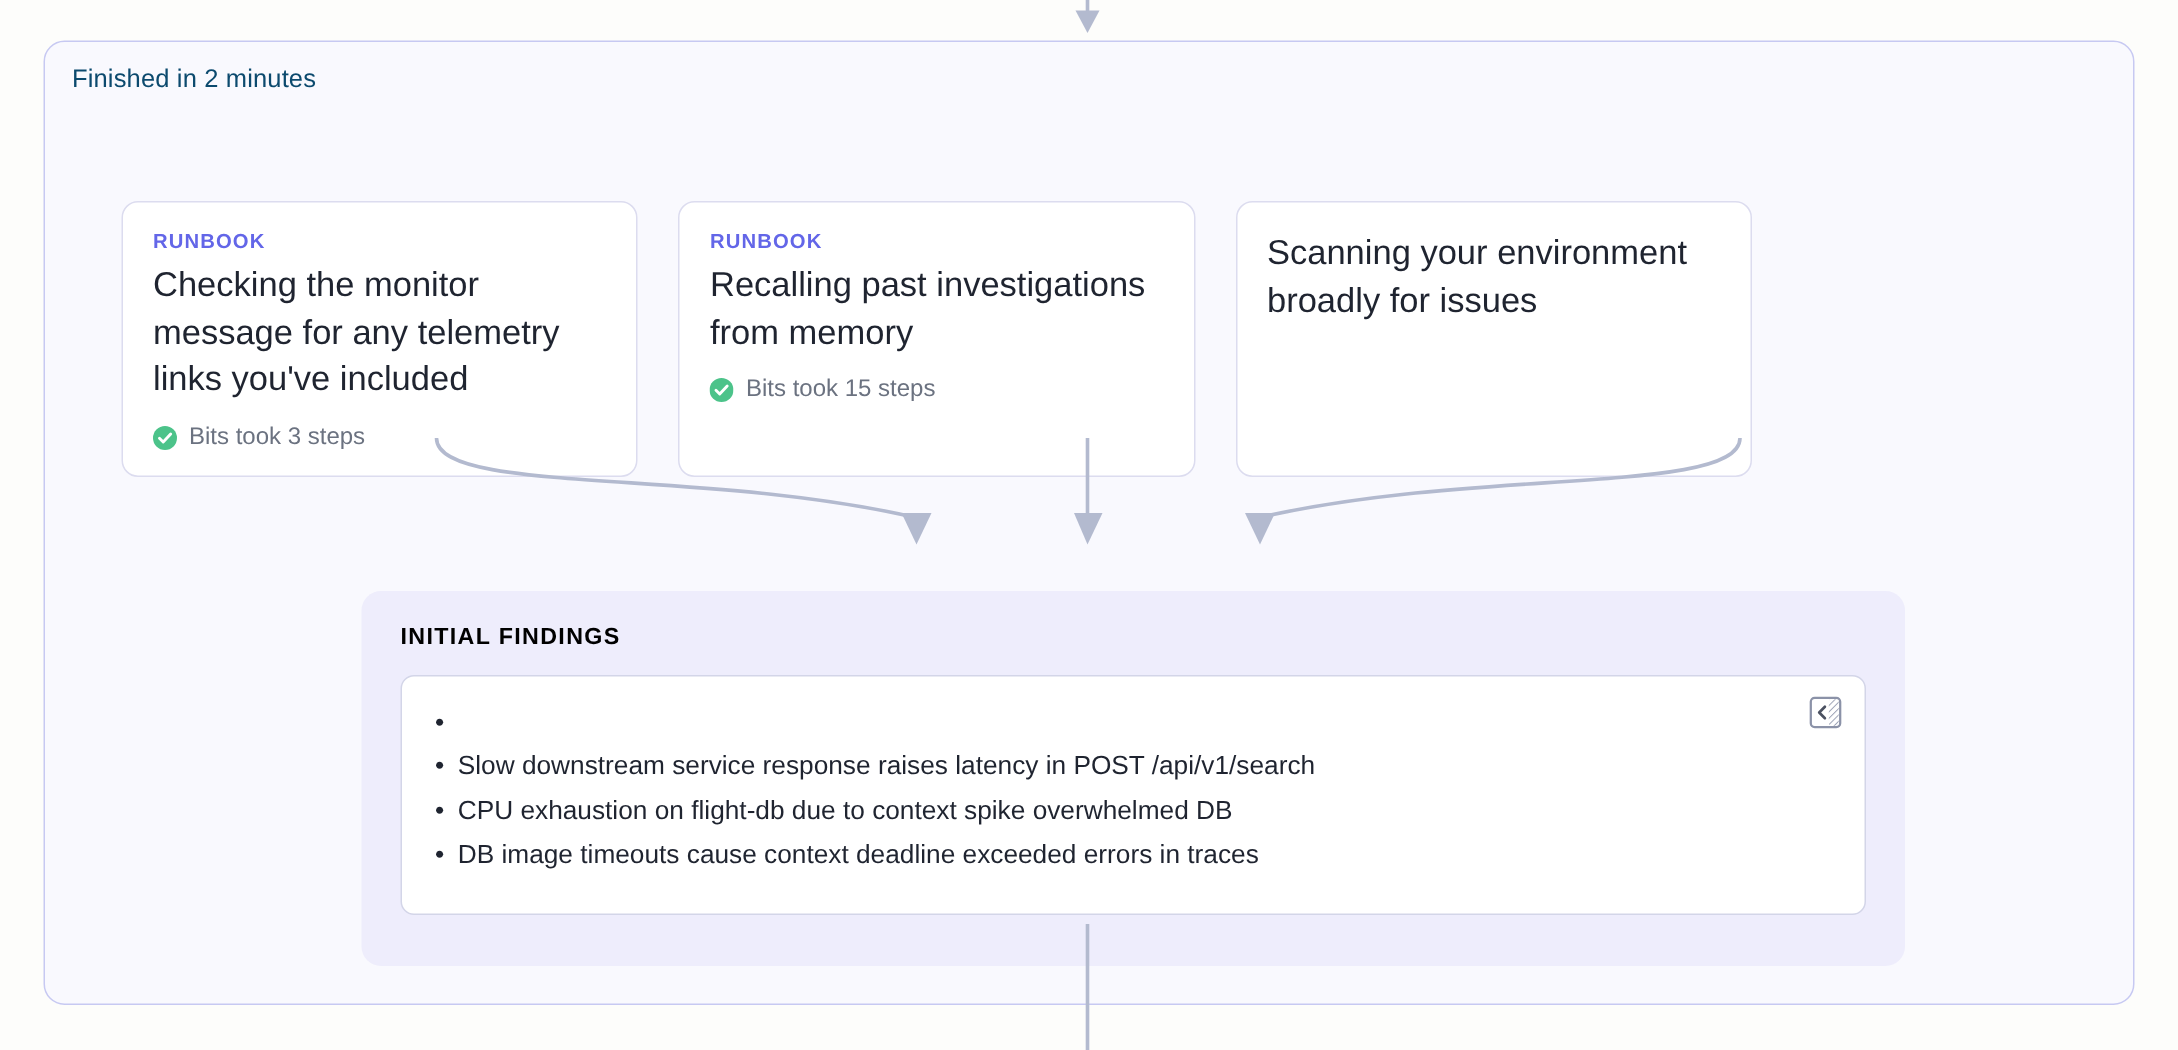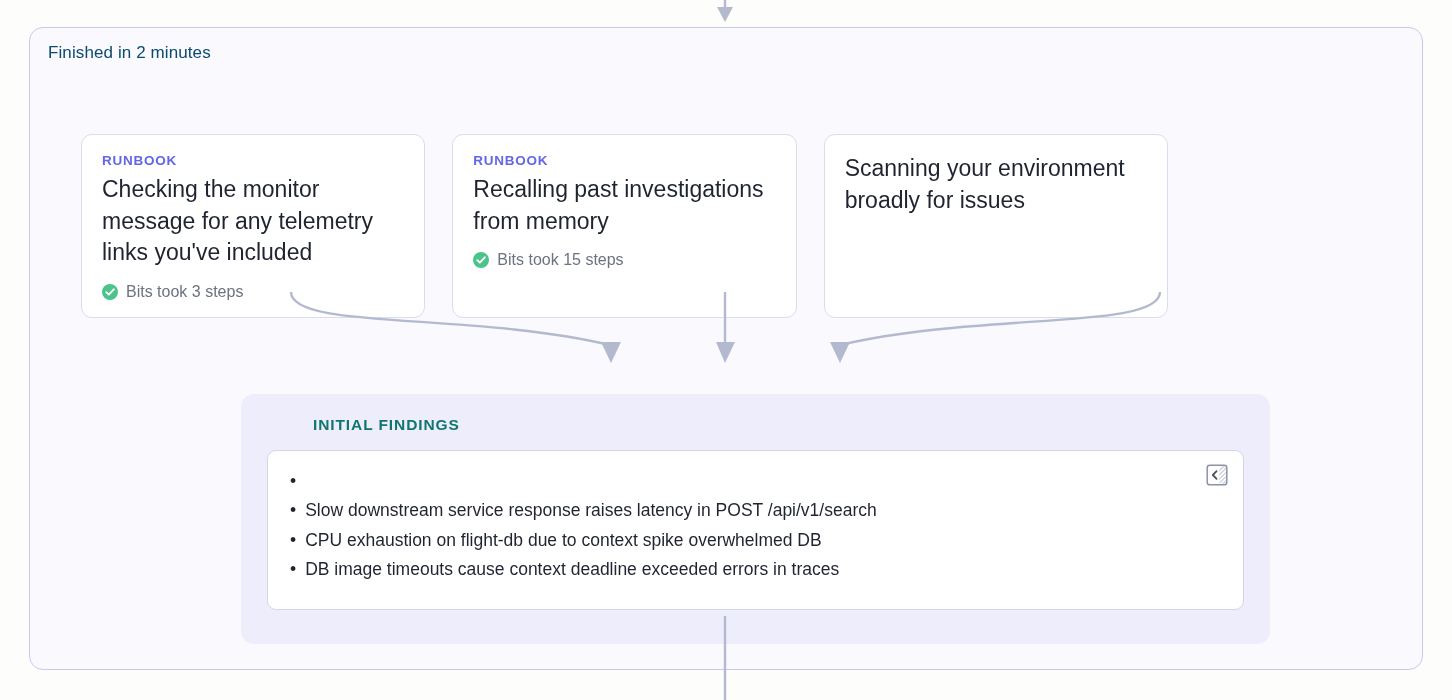--- a/index.html
+++ b/index.html
@@ -118,24 +118,23 @@
     height: 250px;
     box-sizing: border-box;
     background: #eeedfc;
     border-radius: 13px;
     padding: 22px 26px;
     z-index: 3;
   }
   #findings-heading {
     font-size: 15.5px;
     font-weight: bold;
-    color: #0f766e;
+    color: #000000;
     letter-spacing: .9px;
     margin-bottom: 16px;
-    margin-left: 46px;
   }
   #findings-box {
     position: relative;
     box-sizing: border-box;
     width: 977px;
     height: 160px;
     background: #ffffff;
     border: 1.4px solid #d3d5e8;
     border-radius: 9px;
     padding: 16px 20px 16px 22px;

